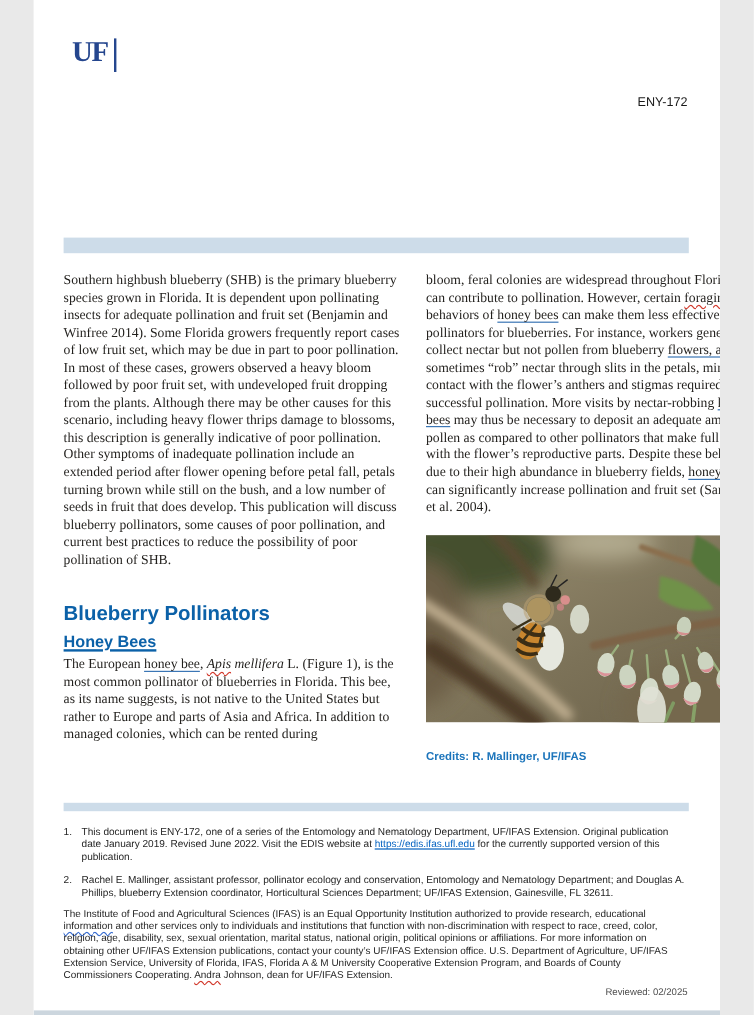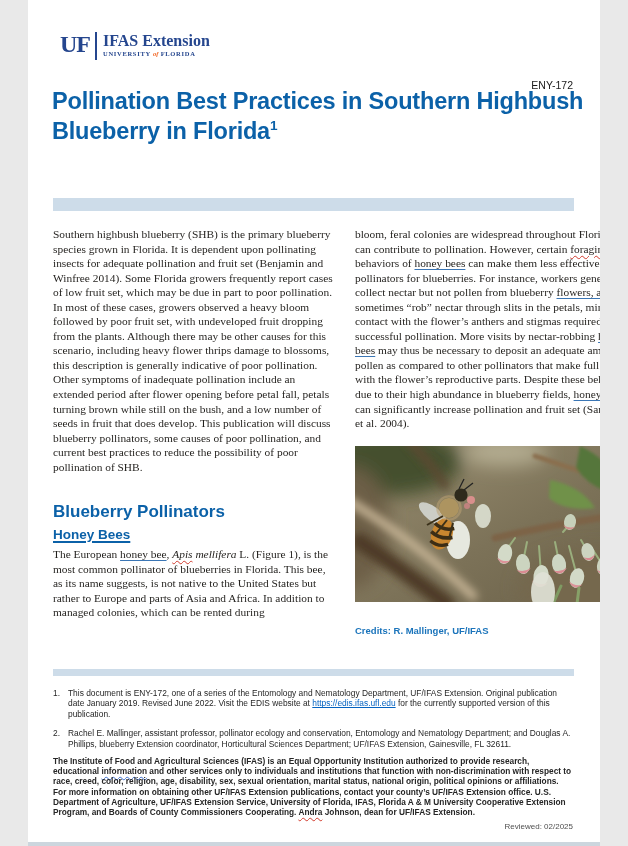--- a/index.html
+++ b/index.html
@@ -53,39 +53,34 @@
   
   .figure-photo{display:block;width:284px;height:156px;margin-top:15px;}
   .caption{margin-top:5px;font-size:9.5px;line-height:12.5px;font-weight:bold;color:#1b74bb;}
   .credits{font-size:9.5px;line-height:12.5px;font-weight:bold;color:#1b74bb;margin-top:23px;}
 
   
   .footnotes{position:absolute;left:25px;right:26px;top:688px;}
   .fn{display:flex;margin-bottom:9px;}
   .fn-num{flex:0 0 15px;font-size:8.4px;line-height:10.4px;color:#262626;}
   .fn-text{flex:1;font-size:8.4px;line-height:10.4px;color:#262626;}
-  .boilerplate{position:absolute;left:25px;right:26px;top:756px;font-size:8.3px;line-height:10.2px;color:#262626;font-weight:bold;}
+  .boilerplate{position:absolute;left:25px;right:26px;top:756px;font-size:8.3px;line-height:10.2px;color:#262626;}
   .reviewed{position:absolute;right:27px;top:822px;font-size:8px;color:#4f4f4f;}
 </style>
 </head>
 <body>
 
 <div class="page">
 
   <div class="logo">
     <span class="logo-uf">UF</span>
     <span class="logo-div"></span>
-    <span class="logo-right">
-      <span class="logo-ifas">IFAS Extension</span>
-      <span class="logo-univ"><span>UNIVERSITY</span> <span class="of">of</span> <span>FLORIDA</span></span>
-    </span>
   </div>
   <div class="docnum">ENY-172</div>
 
-  <div class="title"><span>Pollination Best Practices in Southern Highbush Blueberry in Florida</span><span class="sup">1</span></div>
 
   <div class="band1"></div>
 
   <div class="col-left">
     <p class="body"><span>Southern highbush blueberry (SHB) is the primary blueberry species grown in Florida. It is dependent upon pollinating insects for adequate pollination and fruit set (Benjamin and Winfree 2014). Some Florida growers frequently report cases of low fruit set, which may be due in part to poor pollination. In most of these cases, growers observed a heavy bloom followed by poor fruit set, with undeveloped fruit dropping from the plants. Although there may be other causes for this scenario, including heavy flower thrips damage to blossoms, this description is generally indicative of poor pollination. Other symptoms of inadequate pollination include an extended period after flower opening before petal fall, petals turning brown while still on the bush, and a low number of seeds in fruit that does develop. This publication will discuss blueberry pollinators, some causes of poor pollination, and current best practices to reduce the possibility of poor pollination of SHB.</span></p>
     <h2 class="second">Blueberry Pollinators</h2>
     <h3>Honey Bees</h3>
     <p class="body"><span>The European </span><span class="lk">honey bee</span><span>, </span><span class="it sqr">Apis</span><span class="it"> </span><span class="it">mellifera</span><span> L. (Figure 1), is the most common pollinator of blueberries in Florida. This bee, as its name suggests, is not native to the United States but rather to Europe and parts of Asia and Africa. In addition to managed colonies, which can be rented during</span></p>
   </div>
 

